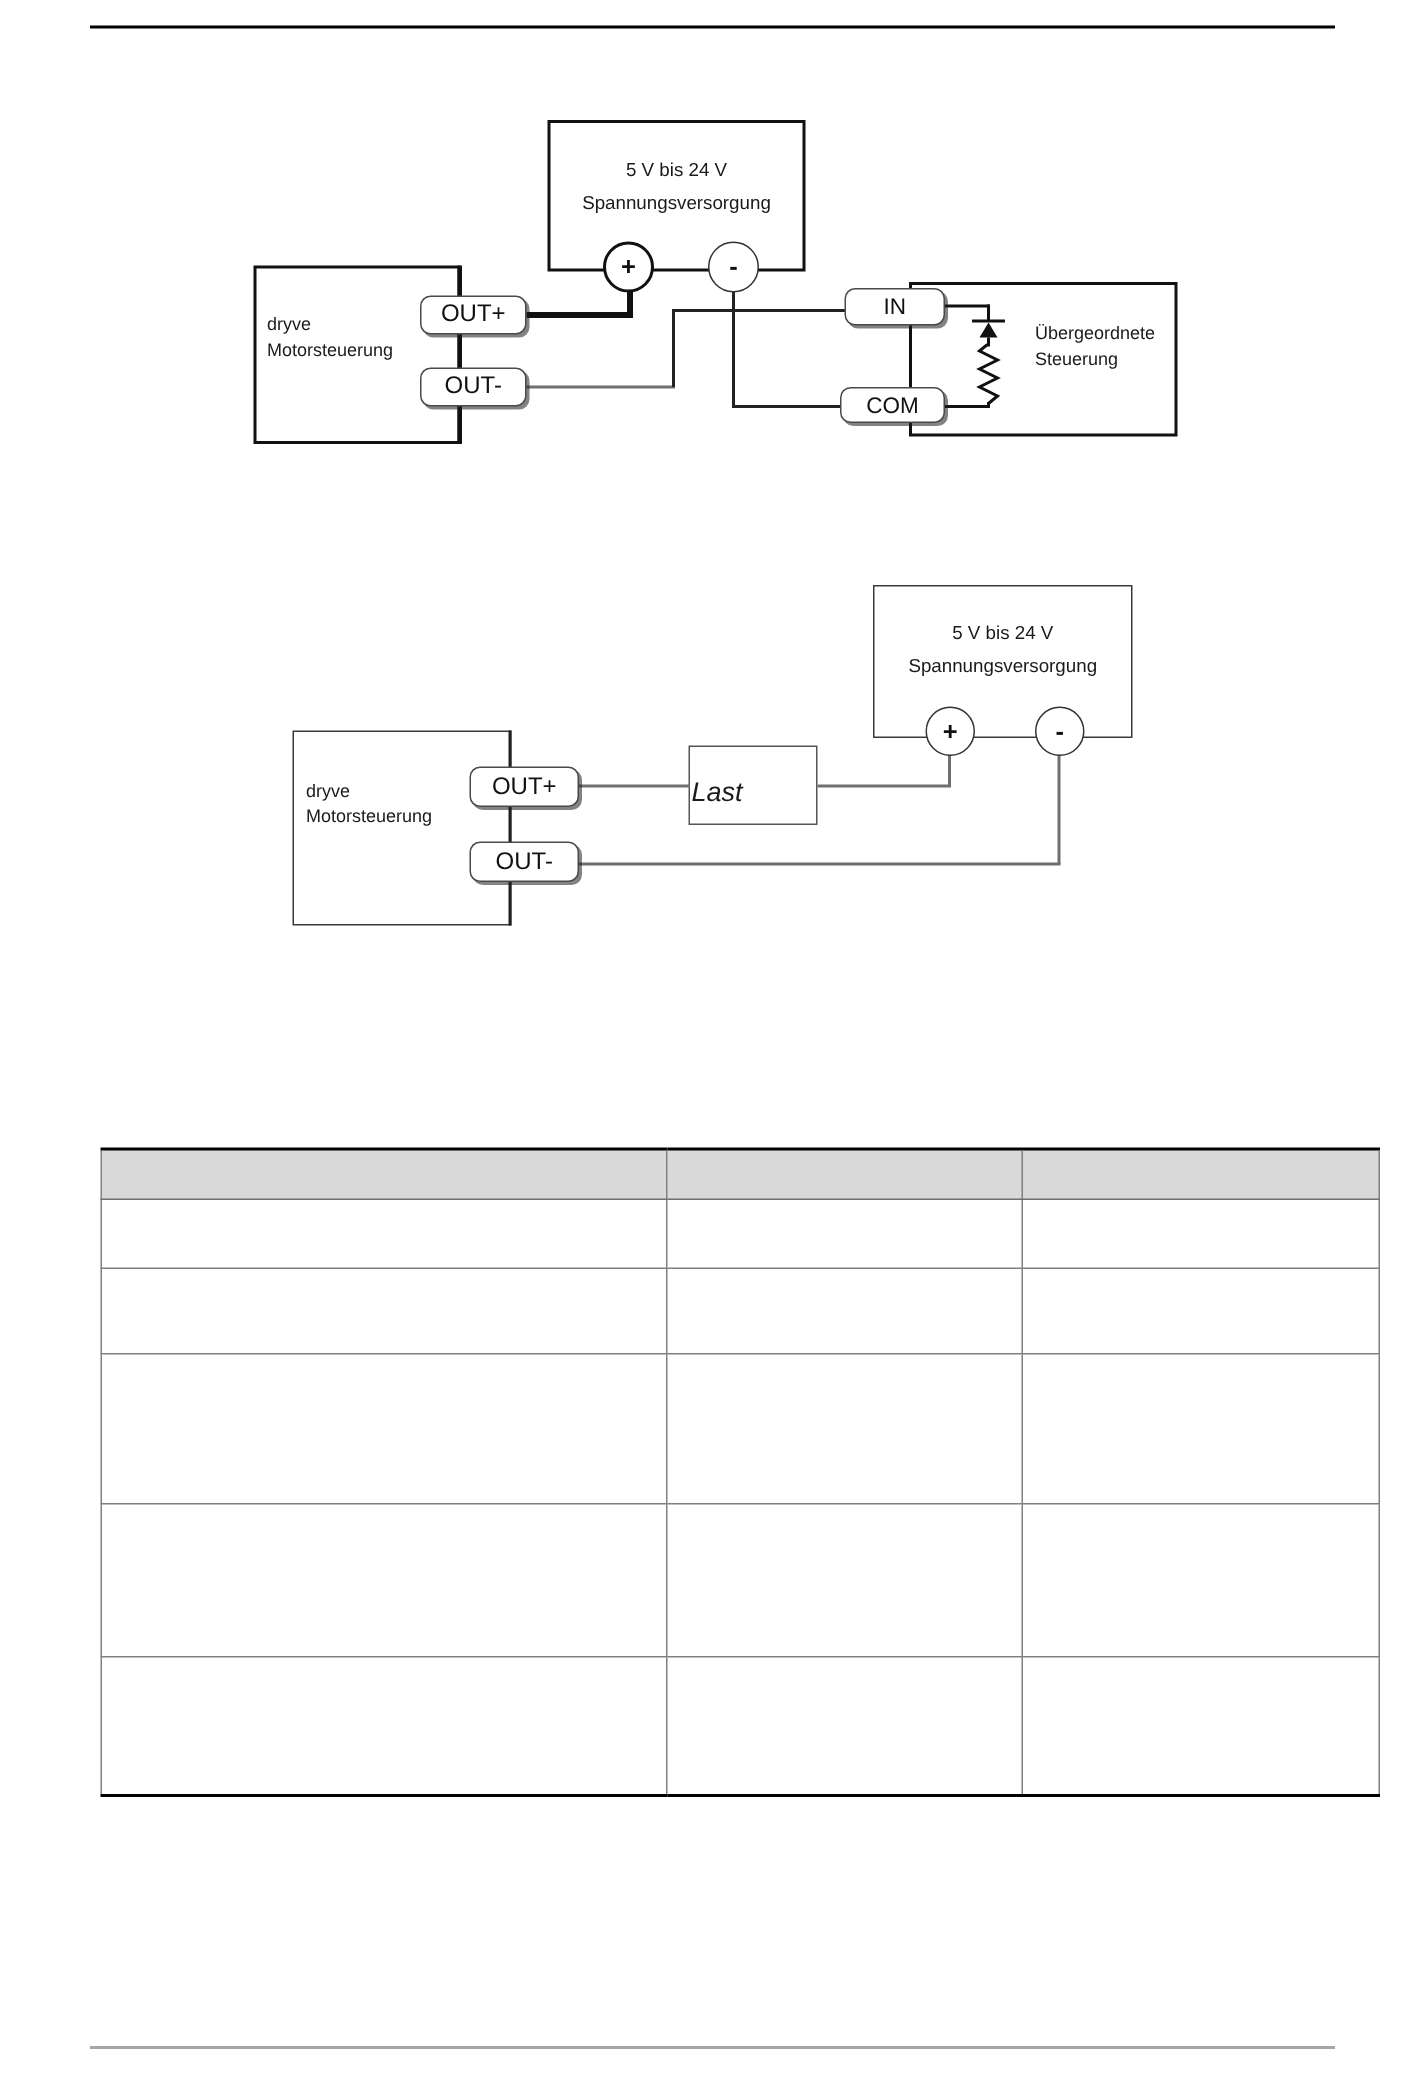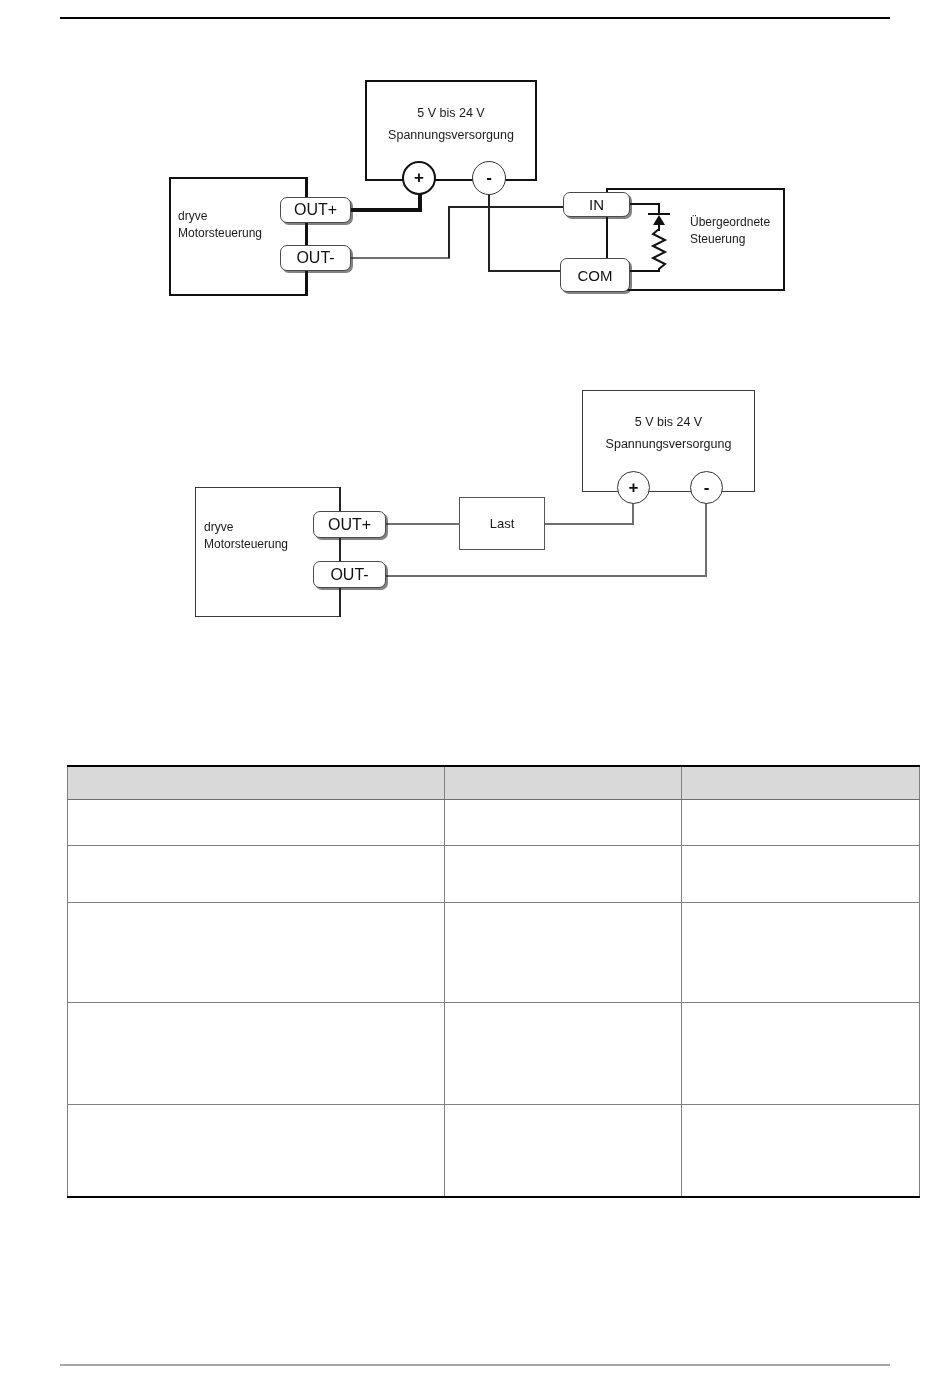--- a/index.html
+++ b/index.html
@@ -183,21 +183,21 @@
     <div class="wire wire-dark" style="left:448px; top:206px; width:117px; height:2px;"></div>
 
     <div class="wire wire-dark" style="left:488px; top:193px; width:2px; height:79px;"></div>
     <div class="wire wire-dark" style="left:488px; top:270px; width:75px; height:2px;"></div>
 
     <div class="box box-thick" style="left:606px; top:188px; width:179px; height:103px;"></div>
     <div class="box-label label-left" style="left:690px; top:214px; width:115px; font-size:12px;">Übergeordnete
 Steuerung</div>
 
     <div class="terminal" style="left:563px; top:192px; width:67px; height:25px; font-size:15px;">IN</div>
-    <div class="terminal" style="left:560px; top:258px; width:70px; height:34px; font-size:15px;">COM</div>
+    <div class="terminal" style="left:560px; top:258px; width:70px; height:24px; font-size:15px;">COM</div>
 
     <div class="sym-wire" style="left:630px; top:203px; width:30px; height:2px;"></div>
     <div class="sym-wire" style="left:658px; top:203px; width:2px; height:11px;"></div>
     <div class="diode-bar" style="left:648px; top:213px; width:22px; height:2.4px;"></div>
     <div class="diode-tri" style="left:653px; top:215px;"></div>
     <div class="sym-wire" style="left:658px; top:225px; width:2px; height:6px;"></div>
     <svg class="resistor" style="left:648px; top:229px;" width="24" height="44" viewBox="0 0 24 44">
       <polyline points="11,0 5,5 17,11 5,17 17,23 5,29 17,35 11,40" fill="none" stroke="#111111" stroke-width="2"></polyline>
     </svg>
     <div class="sym-wire" style="left:658px; top:268px; width:2px; height:4px;"></div>
@@ -216,21 +216,21 @@
     <div class="box box-medium" style="left:195px; top:487px; width:146px; height:130px;"></div>
     <div class="box-label label-left" style="left:204px; top:519px; width:140px; font-size:12px;">dryve
 Motorsteuerung</div>
 
     <div class="wire wire-dark" style="left:339px; top:487px; width:2.4px; height:130px;"></div>
 
     <div class="terminal" style="left:313px; top:511px; width:73px; height:27px; font-size:16px;">OUT+</div>
     <div class="terminal" style="left:313px; top:561px; width:73px; height:27px; font-size:16px;">OUT-</div>
 
     <div class="box box-thin" style="left:459px; top:497px; width:86px; height:53px;"></div>
-    <div class="box-label" style="left:459px; top:515px; width:86px; font-size:13px;">Last</div>
+    <div class="box-label" style="left:435px; top:515px; width:86px; font-size:18px;font-style:italic;">Last</div>
 
     <div class="wire" style="left:386px; top:523px; width:74px; height:1.6px;"></div>
 
     <div class="wire" style="left:545px; top:523px; width:89px; height:1.6px;"></div>
     <div class="wire" style="left:632px; top:500px; width:1.8px; height:24px;"></div>
 
     <div class="wire" style="left:386px; top:575px; width:321px; height:1.8px;"></div>
     <div class="wire" style="left:705px; top:500px; width:1.8px; height:76px;"></div>
   </div>
 

